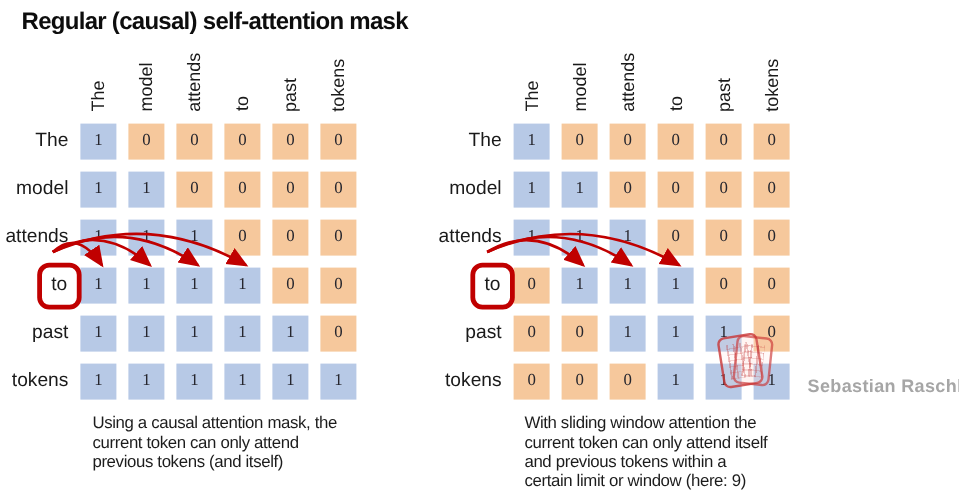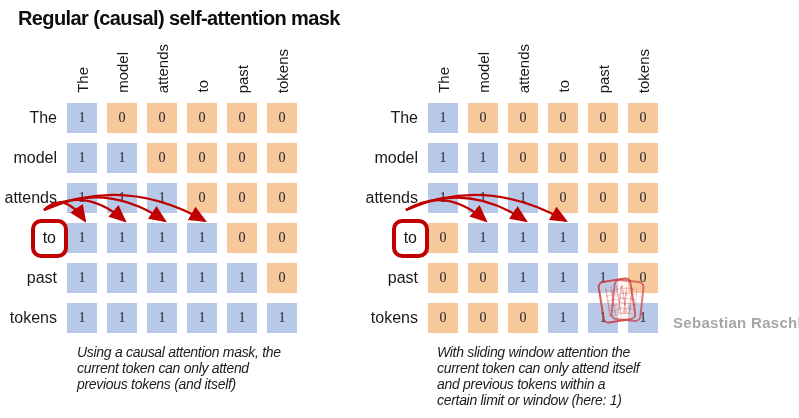--- a/index.html
+++ b/index.html
@@ -69,21 +69,21 @@
 
   svg.arrows {
     position: absolute; inset: 0;
     width: 100%; height: 100%;
     overflow: visible; pointer-events: none; z-index: 3;
   }
 
   .caption {
     position: absolute; top: 344px; left: 77px;
     font-size: 14px; line-height: 16px; letter-spacing: -0.3px;
-    white-space: pre-line; color: #1c1c1c; font-style: italic;
+    white-space: pre-line; color: #1c1c1c;
   }
 
   .watermark { position: absolute; left: 598px; top: 276px; z-index: 6; }
   .stamp { position: absolute; left: 0; top: 0; width: 56px; height: 54px; }
   .stamp .sq1, .stamp .sq2 {
     position: absolute; border-radius: 6px;
     border: 2.5px solid rgba(198, 42, 42, 0.75);
     background: rgba(255, 215, 205, 0.15);
   }
   .stamp .sq1 { left: 2px;  top: 3px; width: 34px; height: 43px; transform: rotate(-9deg); }
@@ -281,21 +281,21 @@
           <path d="M0,0 L8,3.5 L0,7 Z" fill="#c00000"></path>
         </marker>
       </defs>
       <path d="M 46 210 Q 86 185.6, 126 221" fill="none" stroke="#c00000" stroke-width="2.2" marker-end="url(#ah1)"></path>
       <path d="M 46 210 Q 106 180.4, 166 221" fill="none" stroke="#c00000" stroke-width="2.2" marker-end="url(#ah1)"></path>
       <path d="M 46 210 Q 126 175.2, 206 221" fill="none" stroke="#c00000" stroke-width="2.2" marker-end="url(#ah1)"></path>
     </svg>
   <div class="caption">With sliding window attention the
 current token can only attend itself
 and previous tokens within a
-certain limit or window (here: 1)</div>
+certain limit or window (here: 9)</div>
 </section>
 
 <div class="watermark">
   <div class="stamp">
     <div class="sq1">
       <div class="glyphs"></div>
     </div>
     <div class="sq2">
       <div class="glyphs"></div>
     </div>

